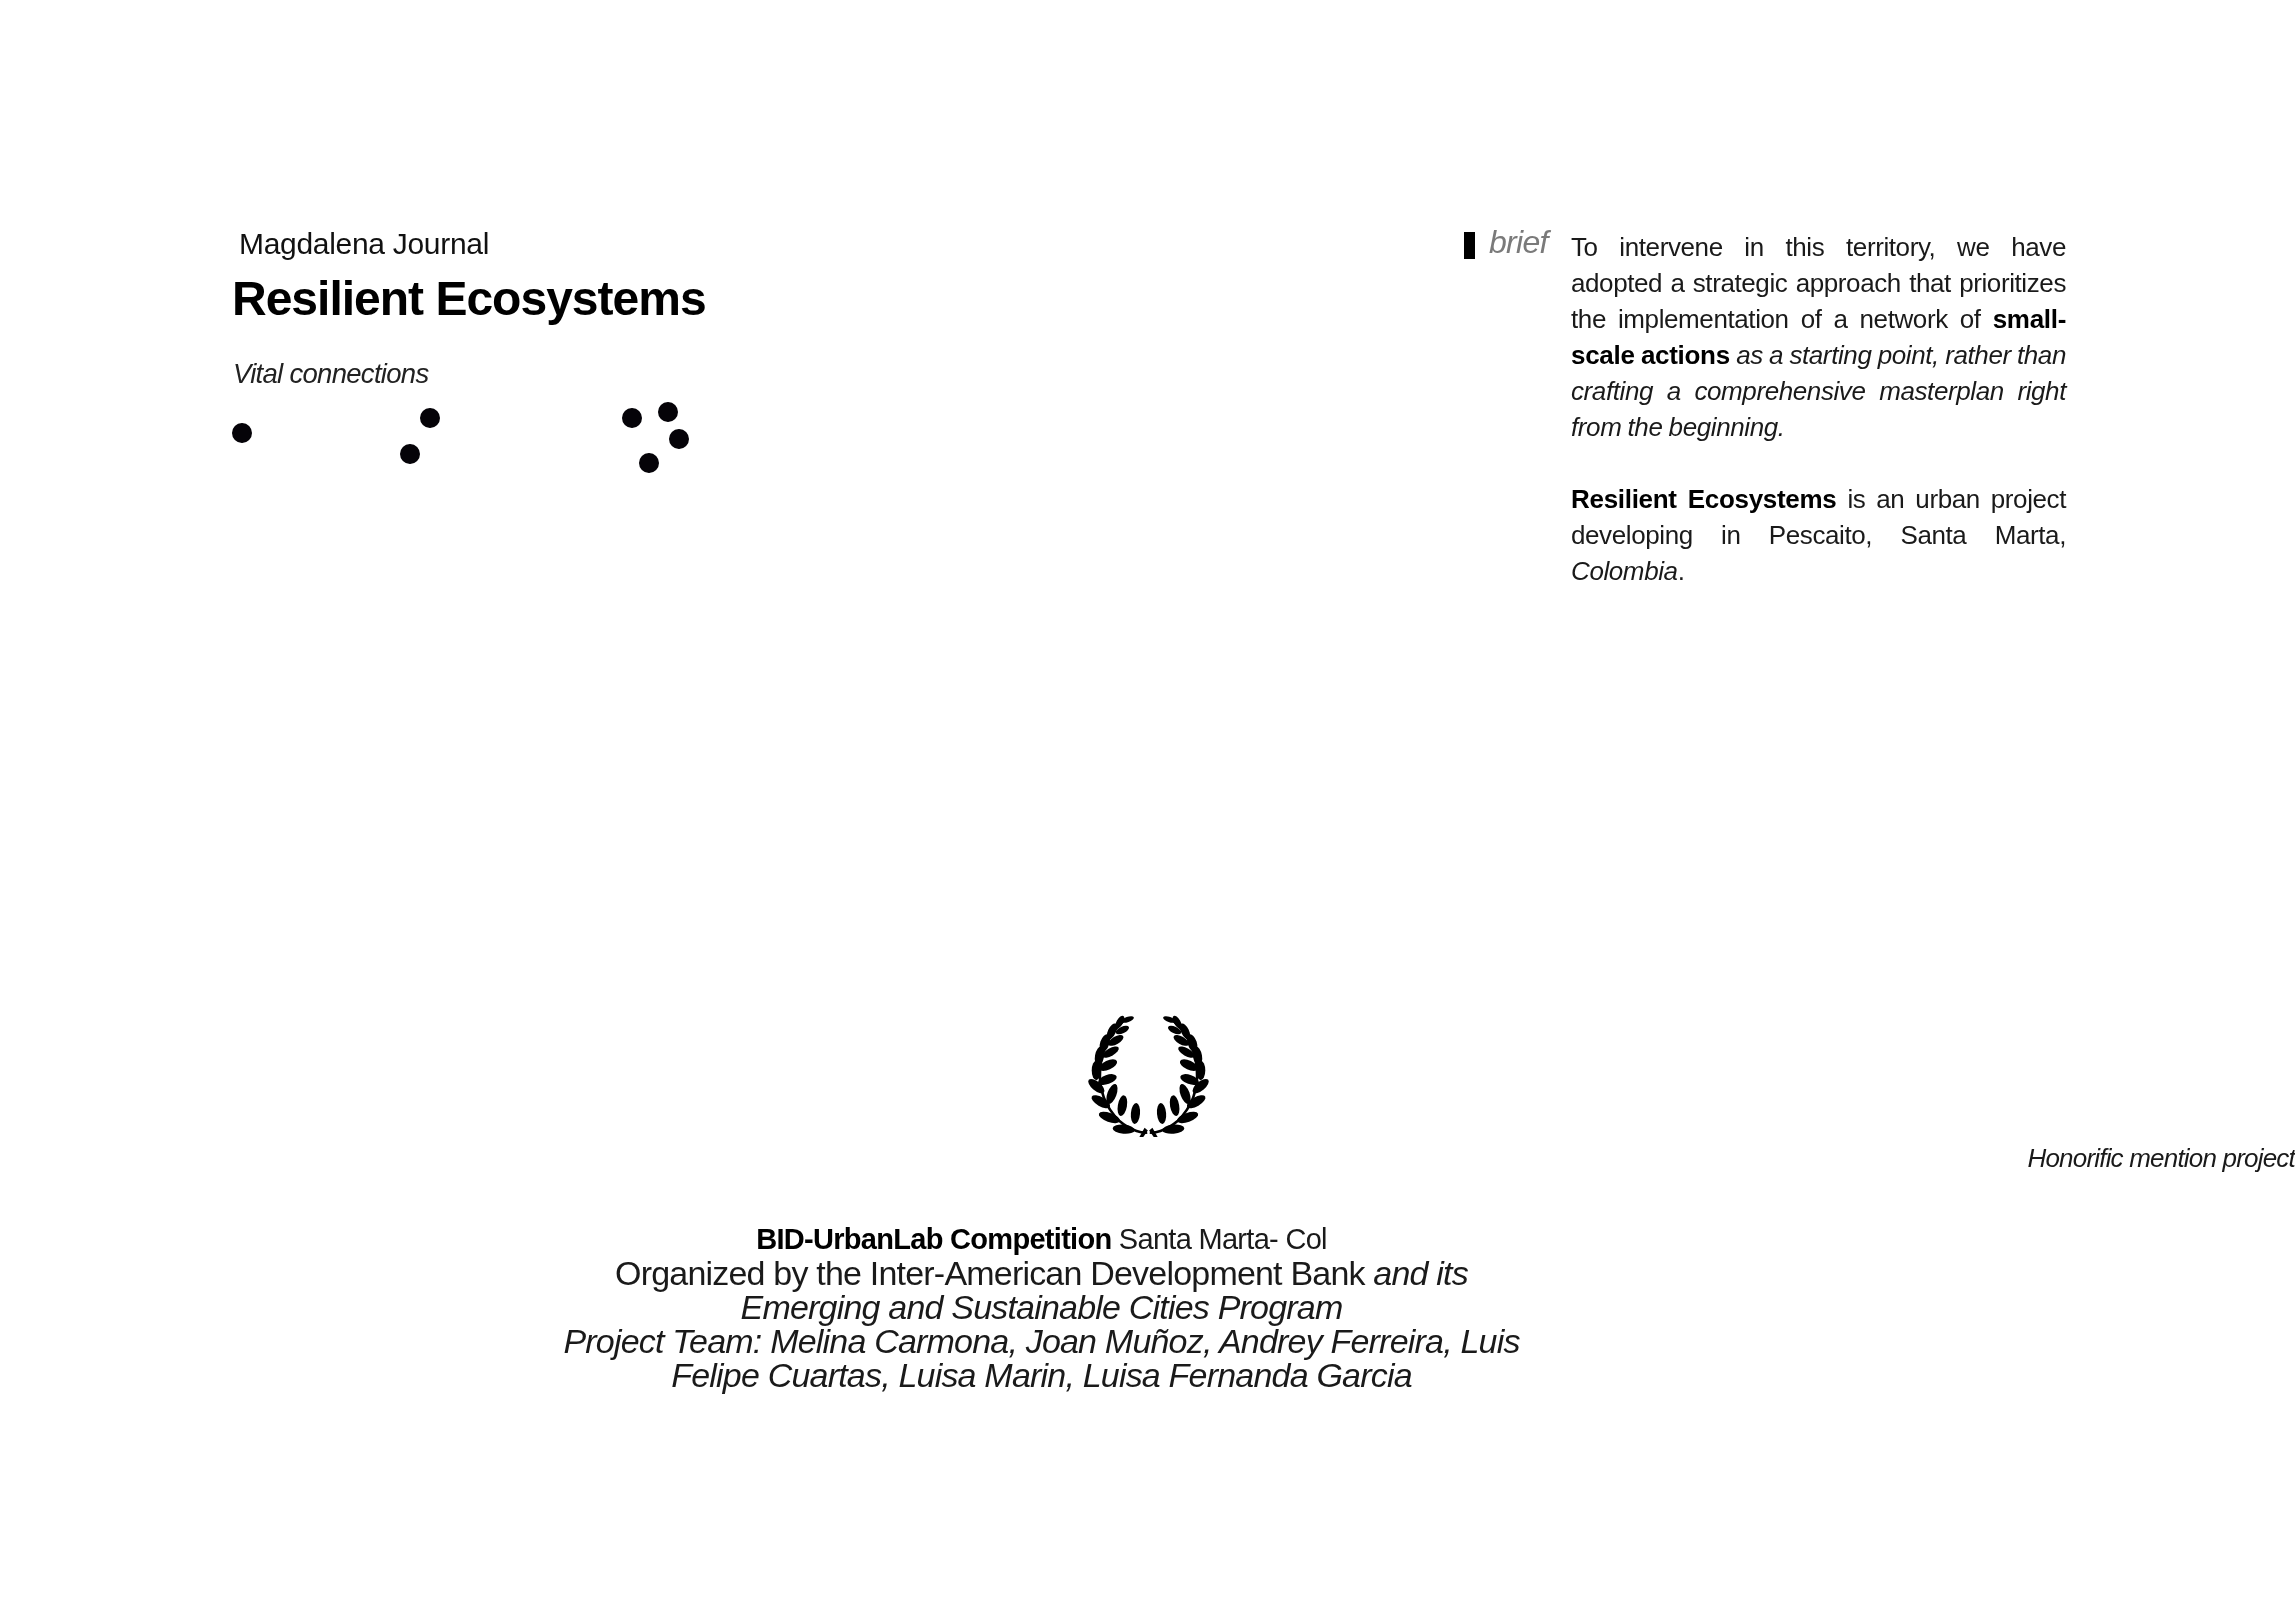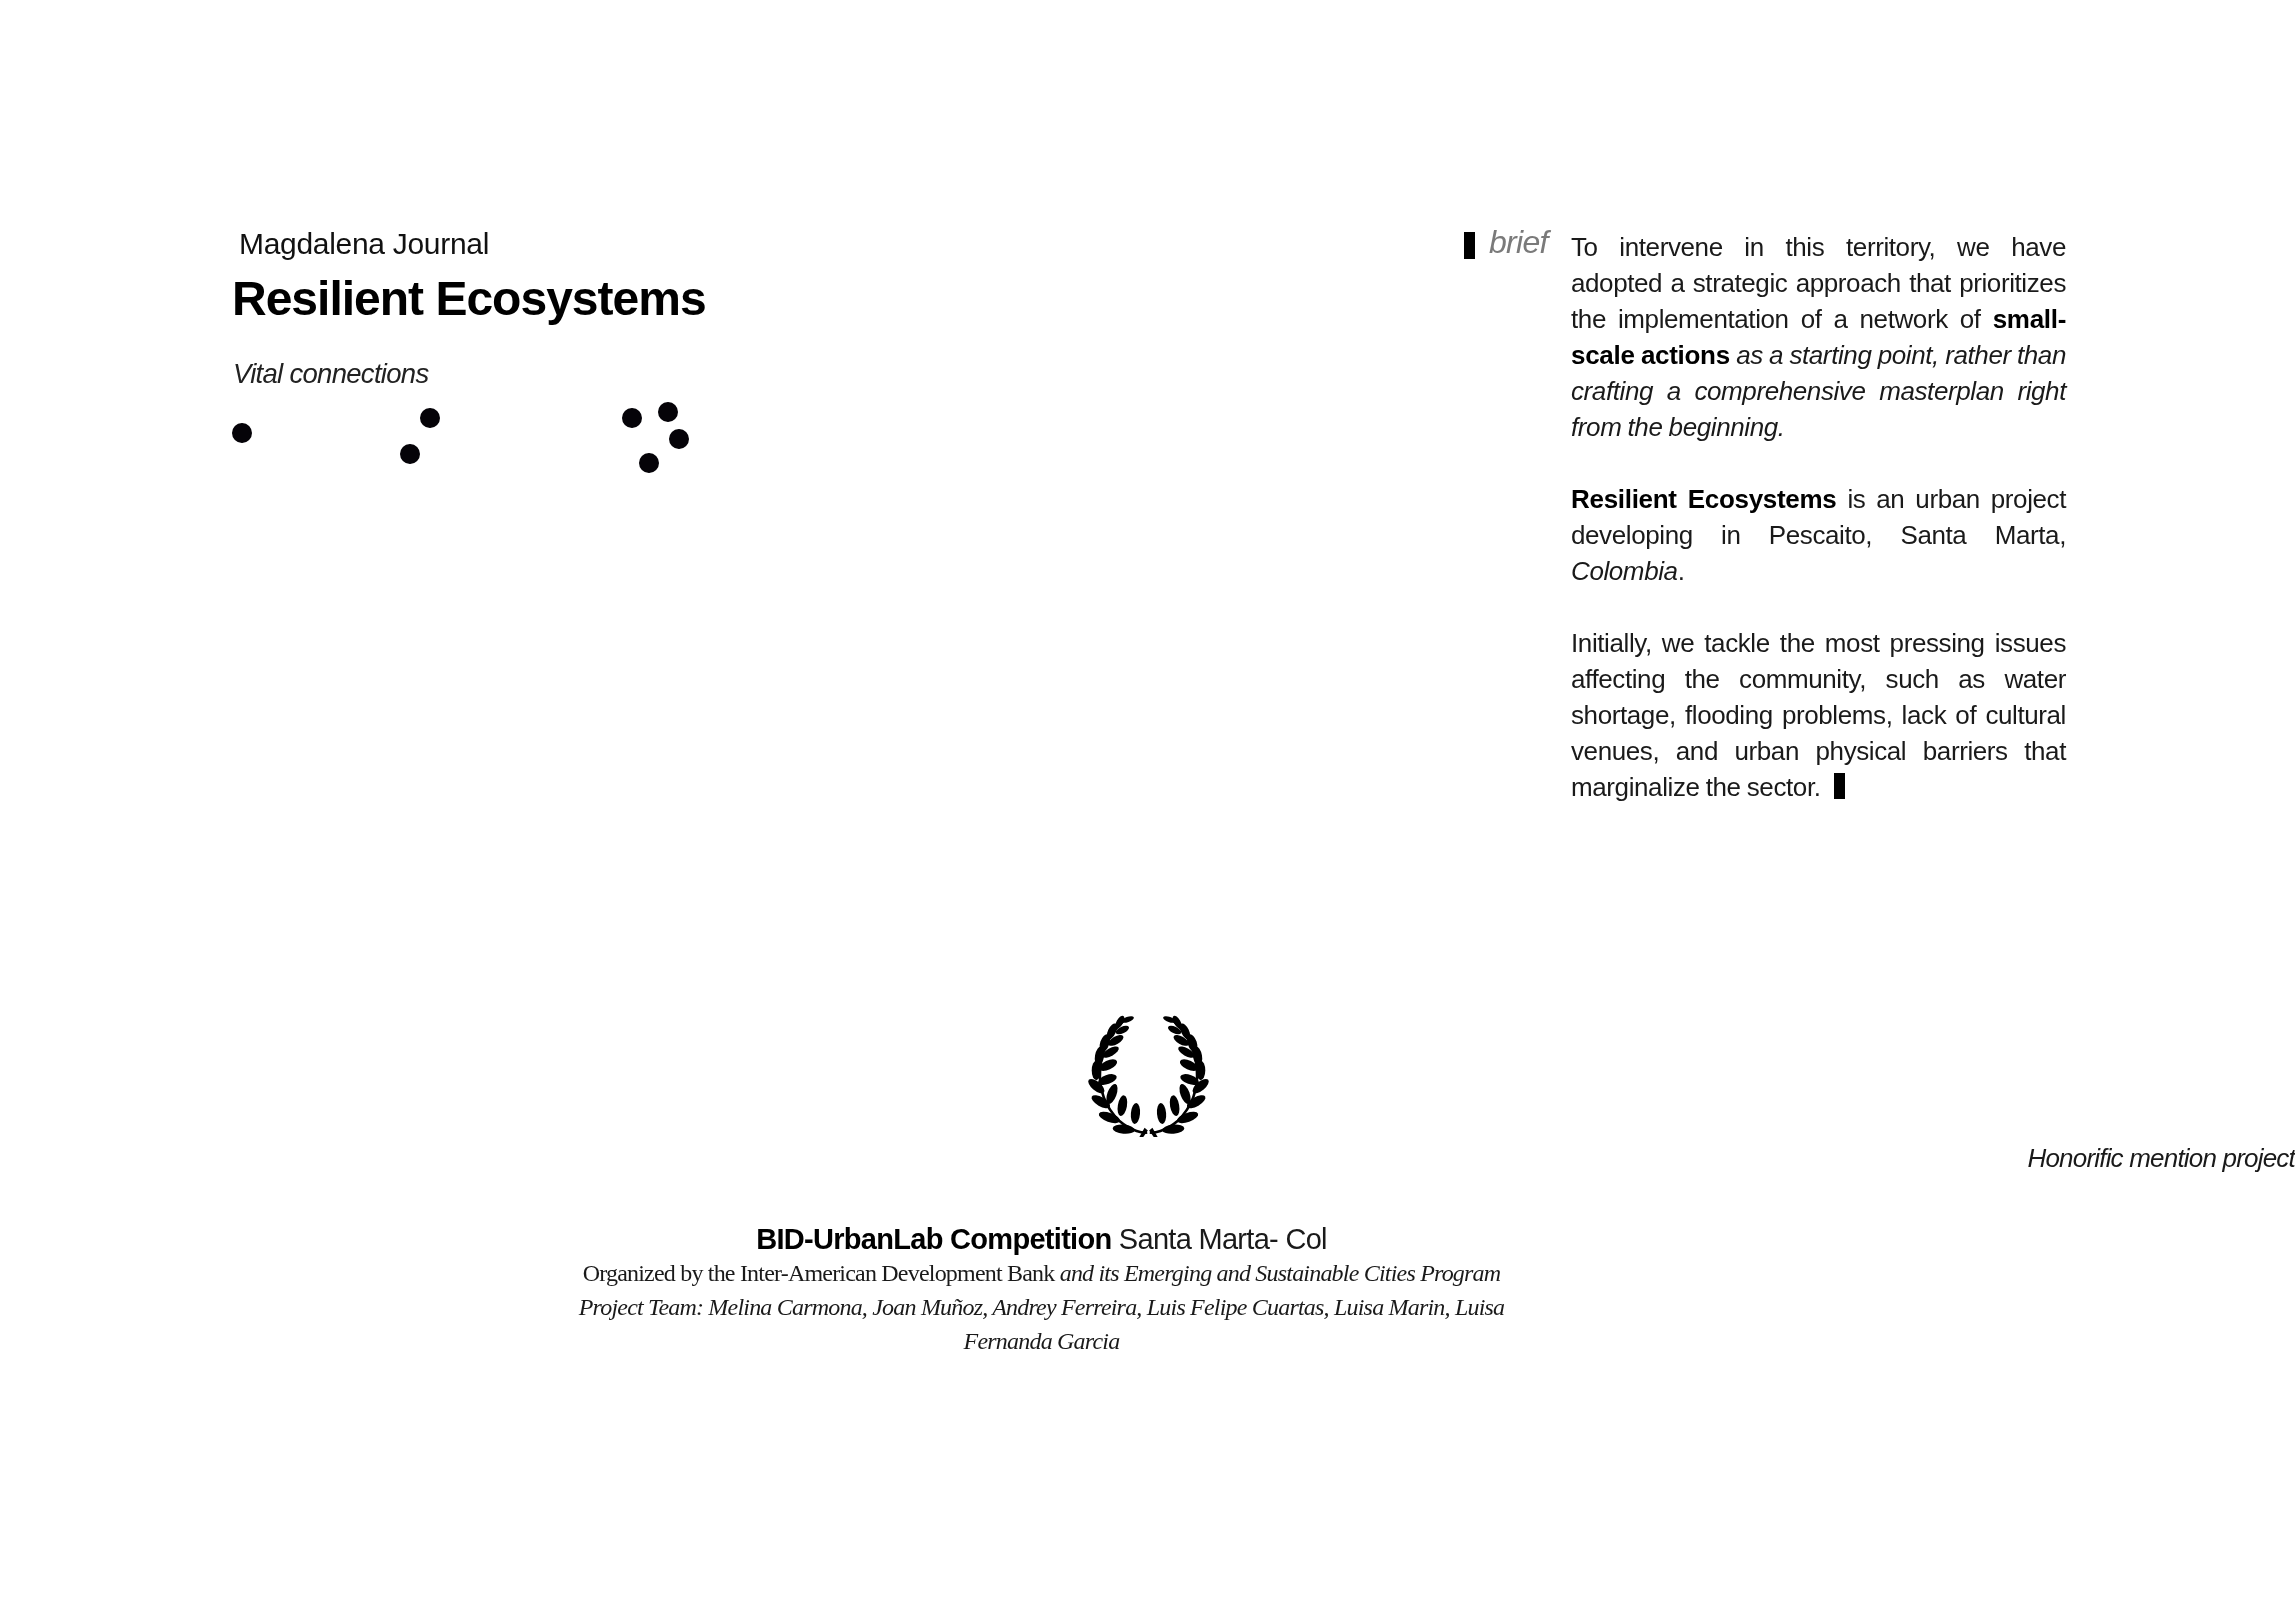--- a/index.html
+++ b/index.html
@@ -25,21 +25,21 @@
   .end-bar { display:inline-block; width:11.8px; height:26px; background:#000; margin-left:13px; vertical-align:-2.6px; }
 
   
   #laurel { left:1083px; top:1013px; width:131px; height:124px; }
   #honor { left:0; width:2295px; top:1143px; text-align:right; font-size:26px; line-height:31px; font-style:italic; color:#1a1a1a; letter-spacing:-0.8px; }
 
   
   #credits { left:0; width:2083px; top:1222px; text-align:center; color:#1a1a1a; }
   #comp-line { font-size:29px; line-height:34px; letter-spacing:-0.7px; }
   #comp-line b { color:#000; }
-  .credit-line { font-size:24px; line-height:34px; letter-spacing:-0.8px;font-family:Liberation Serif, serif; }
+  .credit-line { font-size:34px; line-height:34px; letter-spacing:-0.8px; }
   .credit-wrap { width:975px; margin:0 auto; }
   .it { font-style:italic; }
 </style>
 </head>
 <body>
 
 <div id="journal" class="abs">Magdalena Journal</div>
 <div id="title" class="abs">Resilient Ecosystems</div>
 <div id="subtitle" class="abs">Vital connections</div>
 
@@ -52,21 +52,20 @@
     <div class="dot" style="left: 669px; top: 429px;"></div>
     <div class="dot" style="left: 639px; top: 453px;"></div>
   </div>
 
 <div id="brief-bar" class="abs"></div>
 <div id="brief-label" class="abs">brief</div>
 
 <div id="brief-body" class="abs">
   <p><span>To intervene in this territory, we have adopted a strategic approach that prio­ritizes the implementation of a network of </span><b>small-scale actions</b><i> as a starting point, rather than crafting a comprehen­sive masterplan right from the beginning.</i></p>
   <p><b>Resilient Ecosystems</b><span> is an urban project developing in Pescaito, Santa Marta, </span><i>Colombia</i><span>.</span></p>
-  <p><span>Initially, we tackle the most pressing is­sues affecting the community, such as water shortage, flooding problems, lack of cultural venues, and urban physical barriers that marginalize the sector.</span><span class="end-bar"></span></p>
 </div>
 
 <div id="laurel" class="abs">
   <svg width="131" height="124" viewBox="0 0 200 190" xmlns="http://www.w3.org/2000/svg">
     <g fill="#000">
 
       <path d="M62 12 C 20 50, 10 120, 55 165 C 75 182, 92 184, 98 183" fill="none" stroke="#000" stroke-width="4"></path>
       <path d="M138 12 C 180 50, 190 120, 145 165 C 125 182, 108 184, 102 183" fill="none" stroke="#000" stroke-width="4"></path>
       <g id="leafL">
 

